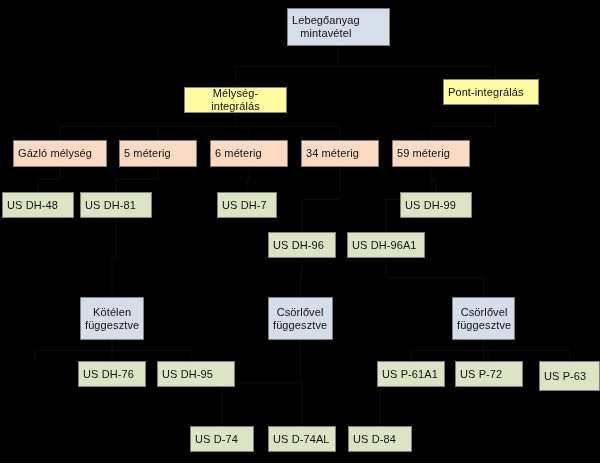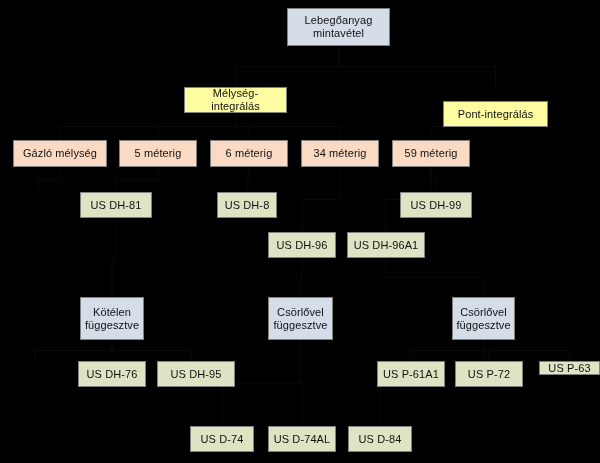--- a/index.html
+++ b/index.html
@@ -16,21 +16,21 @@
     height: 463px;
     background: #000000;
     overflow: hidden;
   }
   .node {
     position: absolute;
     box-sizing: border-box;
     border: 1px solid #808080;
     display: flex;
     align-items: center;
-    justify-content: center;
+    justify-content: flex-start;
     text-align: center;
     color: #111111;
     font-size: 11px;
     line-height: 13px;
     letter-spacing: 0.1px;
     white-space: pre-line;
     padding: 2px 4px;
   }
   .node.blue   { background: #d5dde9; }
   .node.yellow { background: #fdfca0; }
@@ -78,38 +78,39 @@
       <path d="M300.5 340 V383 H222 V426" stroke="#0a0a0a" stroke-width="1" fill="none"></path>
       <path d="M300.5 340 V383 H302 V426" stroke="#0a0a0a" stroke-width="1" fill="none"></path>
       <path d="M483.5 340 V350.5 H411 V361" stroke="#0a0a0a" stroke-width="1" fill="none"></path>
       <path d="M483.5 340 V350.5 H489 V361" stroke="#0a0a0a" stroke-width="1" fill="none"></path>
       <path d="M483.5 340 V350.5 H569.5 V361" stroke="#0a0a0a" stroke-width="1" fill="none"></path>
       <path d="M483.5 340 V383 H380 V426" stroke="#0a0a0a" stroke-width="1" fill="none"></path>
     </svg>
 <div class="node blue" style="left: 287px; top: 8px; width: 103px; height: 38px; background: rgb(213, 221, 233); border-color: rgb(128, 128, 128); color: rgb(17, 17, 17);"><span>Lebegőanyag
 mintavétel</span></div>
     <div class="node yellow" style="left: 184px; top: 87px; width: 103px; height: 26px; background: rgb(253, 252, 160); border-color: rgb(128, 128, 128); color: rgb(17, 17, 17);"><span>Mélység-integrálás</span></div>
-    <div class="node yellow" style="left: 443px; top: 101px; width: 105px; height: 26px; background: rgb(253, 252, 160); border-color: rgb(128, 128, 128); color: rgb(17, 17, 17);"><span>Pont-integrálás</span></div>
+    <div class="node yellow" style="left: 443px; top: 79px; width: 96px; height: 26px; background: rgb(253, 252, 160); border-color: rgb(128, 128, 128); color: rgb(17, 17, 17);"><span>Pont-integrálás</span></div>
     <div class="node peach" style="left: 13px; top: 140px; width: 94px; height: 27px; background: rgb(251, 218, 195); border-color: rgb(128, 128, 128); color: rgb(17, 17, 17);"><span>Gázló mélység</span></div>
     <div class="node peach" style="left: 119px; top: 140px; width: 78px; height: 27px; background: rgb(251, 218, 195); border-color: rgb(128, 128, 128); color: rgb(17, 17, 17);"><span>5 méterig</span></div>
     <div class="node peach" style="left: 210px; top: 140px; width: 78px; height: 27px; background: rgb(251, 218, 195); border-color: rgb(128, 128, 128); color: rgb(17, 17, 17);"><span>6 méterig</span></div>
     <div class="node peach" style="left: 301px; top: 140px; width: 78px; height: 27px; background: rgb(251, 218, 195); border-color: rgb(128, 128, 128); color: rgb(17, 17, 17);"><span>34 méterig</span></div>
     <div class="node peach" style="left: 392px; top: 140px; width: 78px; height: 27px; background: rgb(251, 218, 195); border-color: rgb(128, 128, 128); color: rgb(17, 17, 17);"><span>59 méterig</span></div>
+    <div class="node green" style="left: 2px; top: 192px; width: 72px; height: 26px; background: rgb(221, 228, 196); border-color: rgb(128, 128, 128); color: rgb(17, 17, 17);"><span>US DH-48</span></div>
     <div class="node green" style="left: 80px; top: 192px; width: 72px; height: 26px; background: rgb(221, 228, 196); border-color: rgb(128, 128, 128); color: rgb(17, 17, 17);"><span>US DH-81</span></div>
-    <div class="node green" style="left: 217px; top: 192px; width: 60px; height: 26px; background: rgb(221, 228, 196); border-color: rgb(128, 128, 128); color: rgb(17, 17, 17);"><span>US DH-8</span></div>
+    <div class="node green" style="left: 217px; top: 192px; width: 60px; height: 26px; background: rgb(221, 228, 196); border-color: rgb(128, 128, 128); color: rgb(17, 17, 17);"><span>US DH-7</span></div>
     <div class="node green" style="left: 400px; top: 192px; width: 72px; height: 26px; background: rgb(221, 228, 196); border-color: rgb(128, 128, 128); color: rgb(17, 17, 17);"><span>US DH-99</span></div>
     <div class="node green" style="left: 268px; top: 232px; width: 68px; height: 26px; background: rgb(221, 228, 196); border-color: rgb(128, 128, 128); color: rgb(17, 17, 17);"><span>US DH-96</span></div>
     <div class="node green" style="left: 347px; top: 232px; width: 78px; height: 26px; background: rgb(221, 228, 196); border-color: rgb(128, 128, 128); color: rgb(17, 17, 17);"><span>US DH-96A1</span></div>
     <div class="node blue" style="left: 80px; top: 297px; width: 64px; height: 43px; background: rgb(213, 221, 233); border-color: rgb(128, 128, 128); color: rgb(17, 17, 17);"><span>Kötélen
 függesztve</span></div>
     <div class="node blue" style="left: 268px; top: 297px; width: 65px; height: 43px; background: rgb(213, 221, 233); border-color: rgb(128, 128, 128); color: rgb(17, 17, 17);"><span>Csörlővel
 függesztve</span></div>
     <div class="node blue" style="left: 452px; top: 297px; width: 63px; height: 43px; background: rgb(213, 221, 233); border-color: rgb(128, 128, 128); color: rgb(17, 17, 17);"><span>Csörlővel
 függesztve</span></div>
     <div class="node green" style="left: 78px; top: 361px; width: 68px; height: 26px; background: rgb(221, 228, 196); border-color: rgb(128, 128, 128); color: rgb(17, 17, 17);"><span>US DH-76</span></div>
     <div class="node green" style="left: 157px; top: 361px; width: 78px; height: 26px; background: rgb(221, 228, 196); border-color: rgb(128, 128, 128); color: rgb(17, 17, 17);"><span>US DH-95</span></div>
     <div class="node green" style="left: 377px; top: 361px; width: 68px; height: 26px; background: rgb(221, 228, 196); border-color: rgb(128, 128, 128); color: rgb(17, 17, 17);"><span>US P-61A1</span></div>
     <div class="node green" style="left: 455px; top: 361px; width: 68px; height: 26px; background: rgb(221, 228, 196); border-color: rgb(128, 128, 128); color: rgb(17, 17, 17);"><span>US P-72</span></div>
-    <div class="node green" style="left: 539px; top: 361px; width: 61px; height: 14px; background: rgb(221, 228, 196); border-color: rgb(128, 128, 128); color: rgb(17, 17, 17);"><span>US P-63</span></div>
+    <div class="node green" style="left: 539px; top: 361px; width: 61px; height: 30px; background: rgb(221, 228, 196); border-color: rgb(128, 128, 128); color: rgb(17, 17, 17);"><span>US P-63</span></div>
     <div class="node green" style="left: 190px; top: 426px; width: 64px; height: 26px; background: rgb(221, 228, 196); border-color: rgb(128, 128, 128); color: rgb(17, 17, 17);"><span>US D-74</span></div>
     <div class="node green" style="left: 268px; top: 426px; width: 68px; height: 26px; background: rgb(221, 228, 196); border-color: rgb(128, 128, 128); color: rgb(17, 17, 17);"><span>US D-74AL</span></div>
     <div class="node green" style="left: 348px; top: 426px; width: 64px; height: 26px; background: rgb(221, 228, 196); border-color: rgb(128, 128, 128); color: rgb(17, 17, 17);"><span>US D-84</span></div>
   </div>
 
 </body></html>

